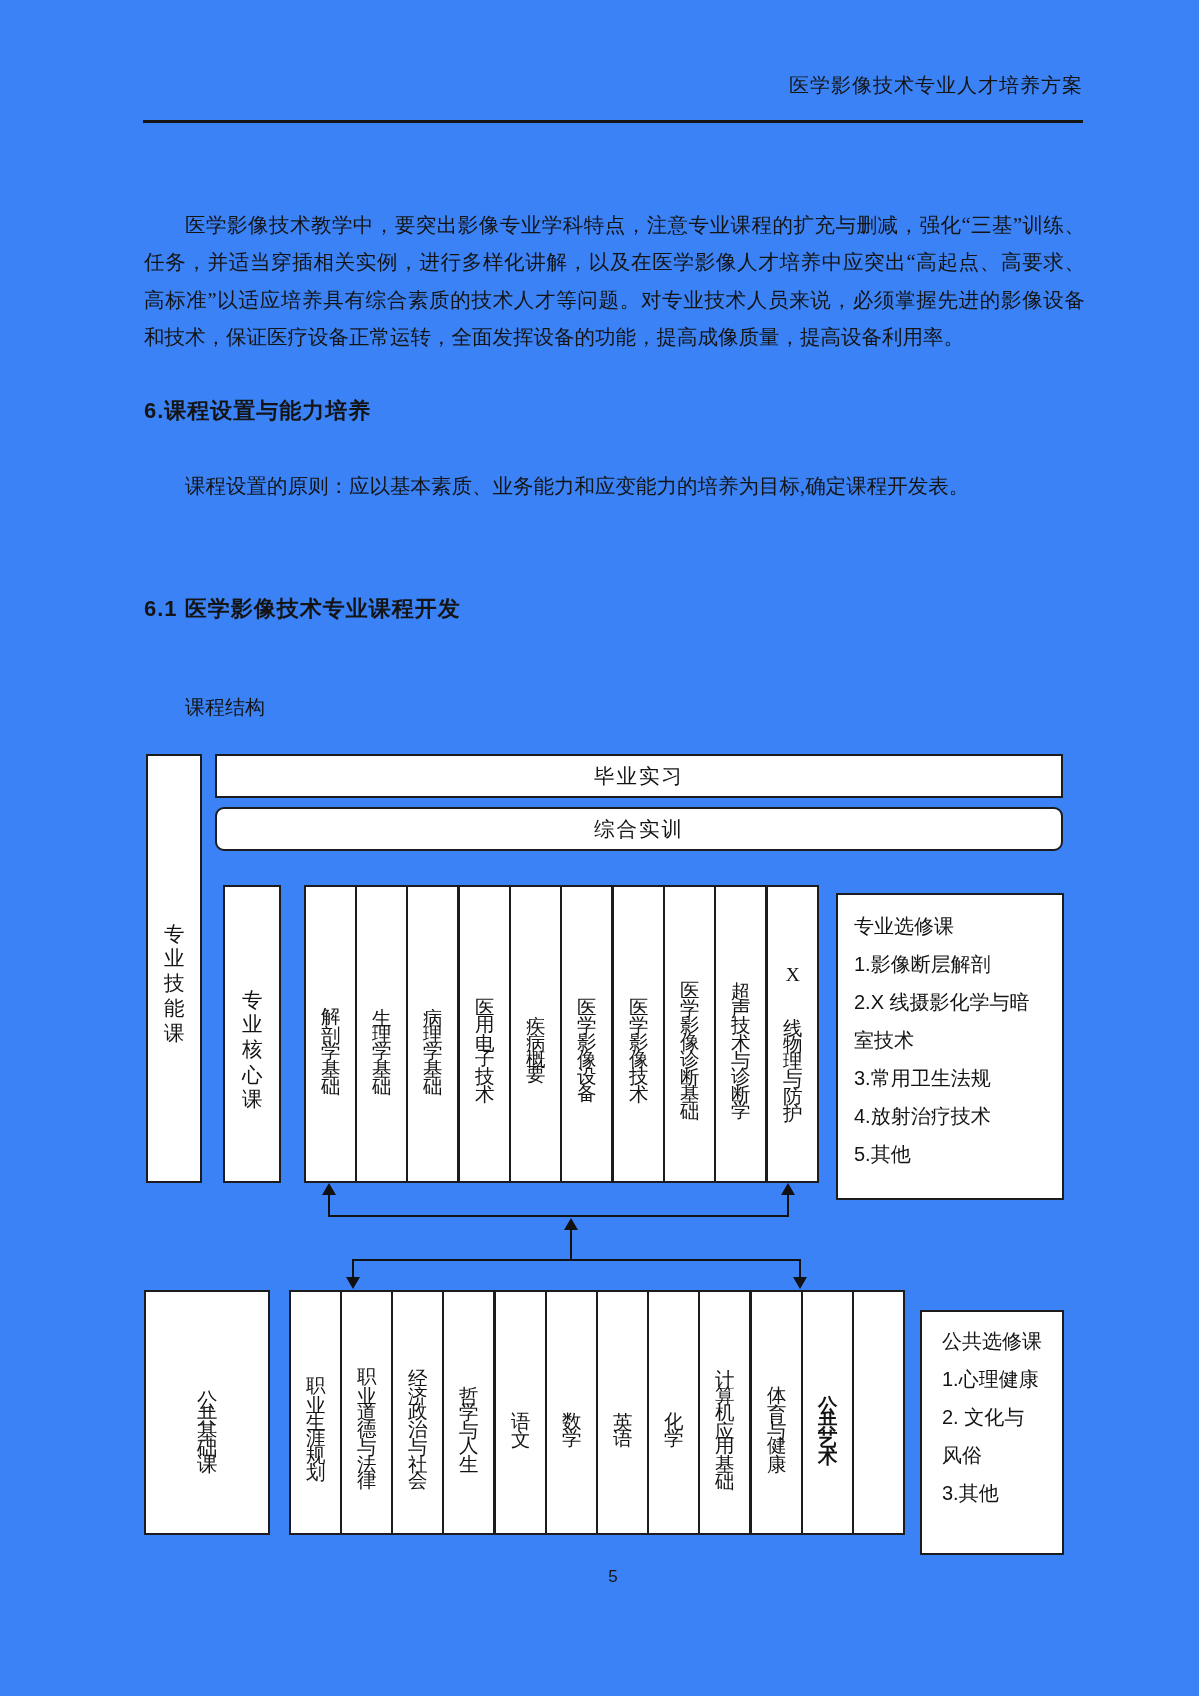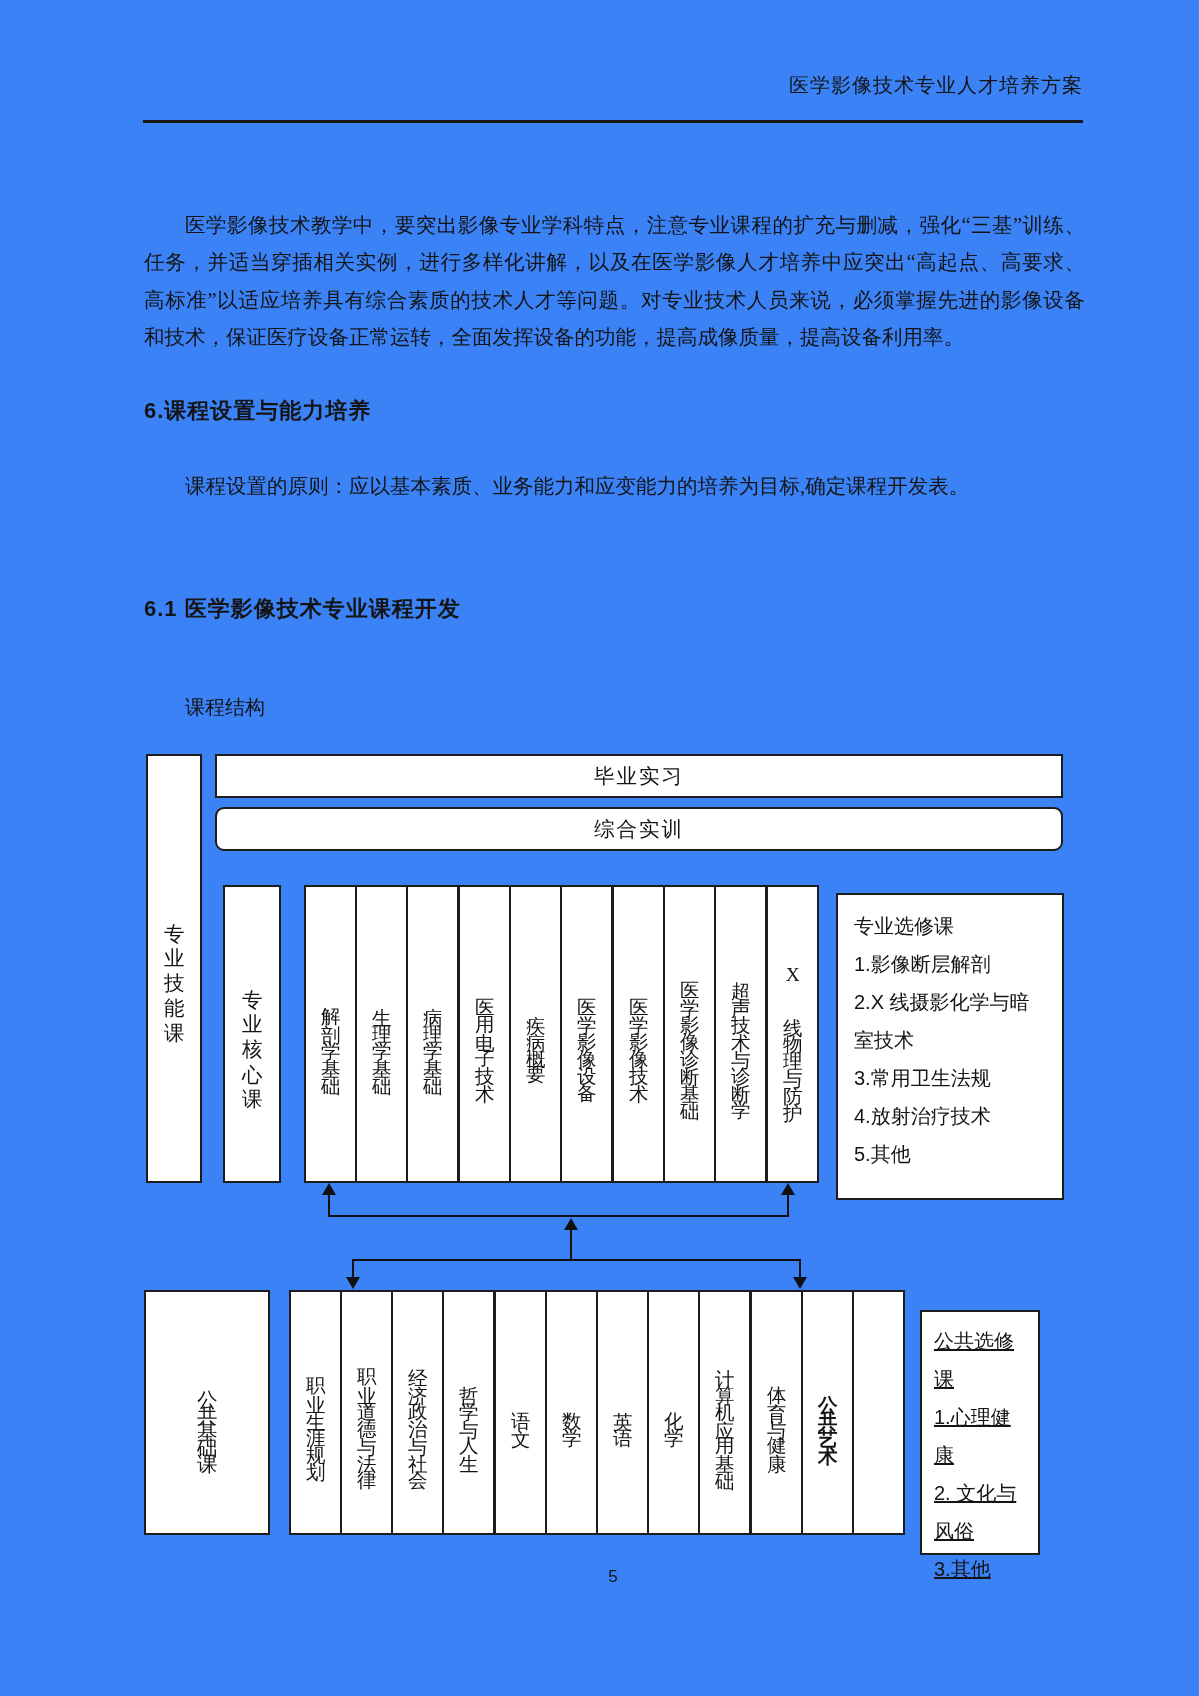--- a/index.html
+++ b/index.html
@@ -165,21 +165,21 @@
       <span class="vtext">计算机应用基础</span>
     </div>
   <div class="box" style="left:750px;top:1290px;width:53px;height:245px;">
       <span class="vtext">体育与健康</span>
     </div>
   <div class="box" style="left:801px;top:1290px;width:53px;height:245px;">
       <span class="vtext bold-col">公共艺术</span>
     </div>
   <div class="box" style="left:852px;top:1290px;width:53px;height:245px;"></div>
 
-  <div class="box elective" style="left:920px;top:1290px;width:120px;height:245px;padding:10px 12px;text-decoration:underline;">
+  <div class="box elective" style="left:920px;top:1290px;width:144px;height:245px;padding:10px 20px;">
     <div class="ln">公共选修课</div>
     <div class="ln">1.心理健康</div>
     <div class="ln">2. 文化与风俗</div>
     <div class="ln">3.其他</div>
   </div>
 
   <div class="abs page-num">5</div>
 
 </div>
 

